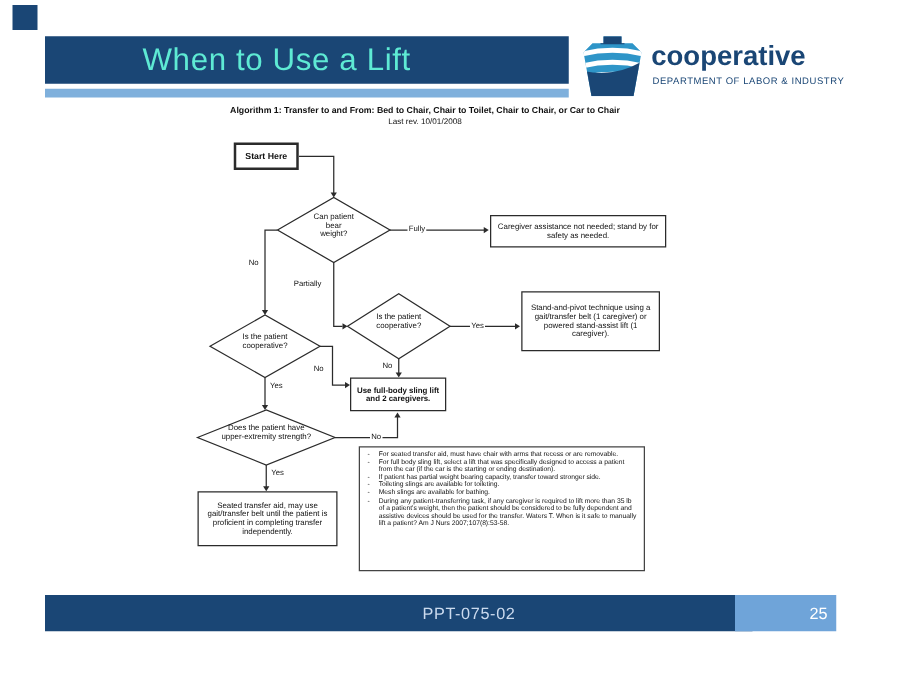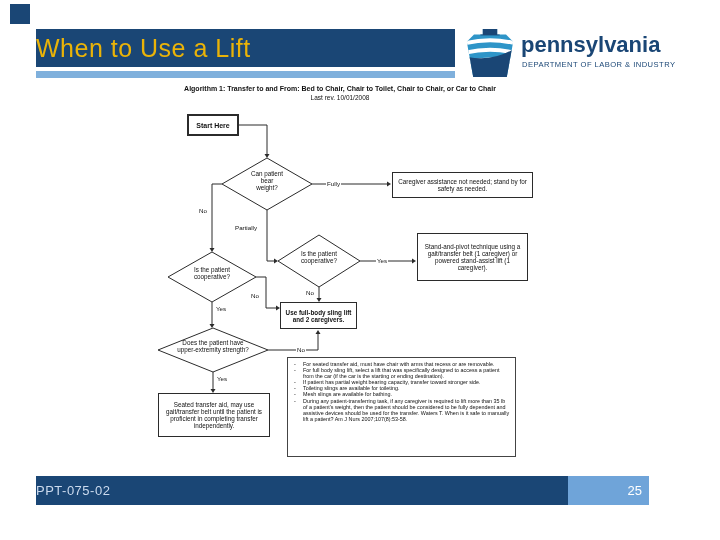--- a/index.html
+++ b/index.html
@@ -4,21 +4,21 @@
 <style>
   * { margin:0; padding:0; box-sizing:border-box; }
   body { background:#fff; }
   .slide { position:relative; width:720px; height:540px; background:#fff;
            font-family:"Liberation Sans", sans-serif; overflow:hidden; }
 
   
   .corner-square { position:absolute; left:10px; top:4px; width:20px; height:20px; background:#1A4675; }
   .title-bar { position:absolute; left:36px; top:29px; width:419px; height:38px;
                background:#1A4675; display:flex; align-items:center; }
-  .title-bar .t { color:#eab308; font-size:25px; letter-spacing:0.5px; white-space:nowrap; }
+  .title-bar .t { color:#5eead4; font-size:25px; letter-spacing:0.5px; padding-left:78px; white-space:nowrap; }
   .title-stripe { position:absolute; left:36px; top:71px; width:419px; height:7px; background:#7FB0DC; }
 
   
   .logo { position:absolute; left:466px; top:27px; width:240px; height:54px; }
   .logo svg { position:absolute; left:0; top:1px; width:48px; height:50px; }
   .logo .brand { position:absolute; left:55px; top:7px; font-size:22px; font-weight:bold;
                  color:#1A4675; letter-spacing:0px; line-height:22px; }
   .logo .dept { position:absolute; left:56px; top:33px; font-size:7.6px; color:#1A4675;
                 letter-spacing:0.45px; white-space:nowrap;text-align:center; }
 
@@ -37,22 +37,22 @@
   .lbl { position:absolute; background:#fff; padding:0 1px; font-size:6.2px; line-height:7px; }
   .notes { position:absolute; left:147px; top:274px; width:229px; height:100px;
            border:1px solid #444; background:#fff; padding:3px 4px 2px 3px;
            font-size:5.4px; line-height:6.1px; overflow:hidden; }
   .note { position:relative; padding-left:12px; }
   .note .b { position:absolute; left:3px; }
 
   
   .footer-bar { position:absolute; left:36px; top:476px; width:566px; height:29px;
                 background:#1A4675; display:flex; align-items:center; }
-  .footer-bar .code { color:#CBDAEE; font-size:13px; letter-spacing:0.5px; }
-  .page-box { position:absolute; left:568px; top:476px; width:81px; height:29px;
+  .footer-bar .code { color:#CBDAEE; font-size:13px; letter-spacing:0.5px; padding-left:302px; }
+  .page-box { position:absolute; left:588px; top:476px; width:81px; height:29px;
               background:#6FA4D9; display:flex; align-items:center; justify-content:flex-end; }
   .page-box .num { color:#fff; font-size:13px; padding-right:7px; }
 </style>
 </head>
 <body>
 
 <div class="slide">
 
   <div class="corner-square"></div>
 
@@ -70,21 +70,21 @@
       </defs>
       <g clip-path="url(#ks)">
         <rect x="0" y="0" width="60" height="62" fill="#2E95C8"></rect>
         <rect x="18" y="0" width="24" height="9" fill="#1A4675"></rect>
         <path d="M0 16 Q30 9 60 16 L60 21 Q30 14 0 21 Z" fill="#ffffff"></path>
         <path d="M0 28 Q30 21 60 28 L60 33 Q30 26 0 33 Z" fill="#ffffff"></path>
         <path d="M0 40 Q30 33 60 40 L60 44 Q30 37 0 44 Z" fill="#ffffff"></path>
         <path d="M2 36 Q32 42 58 27 L52 61 L8 61 Z" fill="#1A4675"></path>
       </g>
     </svg>
-    <div class="brand">pennsylvania</div>
+    <div class="brand">cooperative</div>
     <div class="dept">DEPARTMENT OF LABOR &amp; INDUSTRY</div>
   </div>
 
   <div class="chart">
     <div class="ftitle">Algorithm 1: Transfer to and From: Bed to Chair, Chair to Toilet, Chair to Chair, or Car to Chair</div>
     <div class="frev">Last rev. 10/01/2008</div>
 
     <svg class="wires" viewBox="0 0 400 392">
 
       <polygon points="82,101 127,75 172,101 127,127" fill="#fff" stroke="#2b2b2b" stroke-width="1"></polygon>

